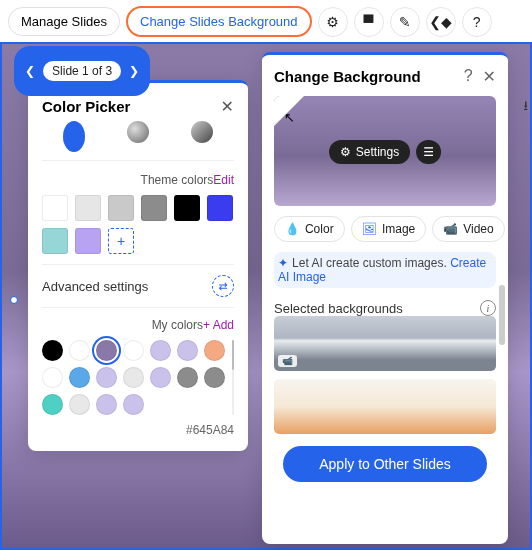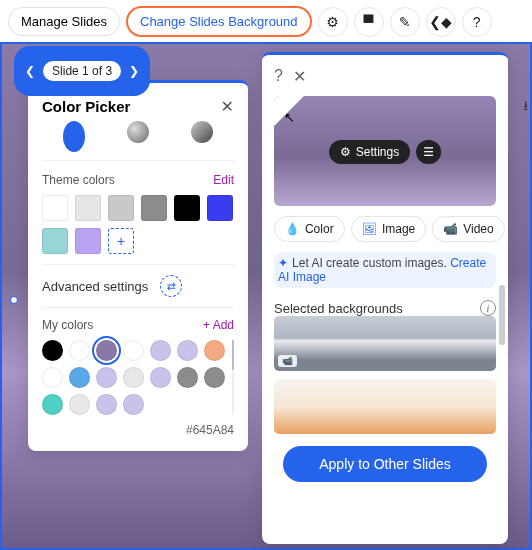--- a/index.html
+++ b/index.html
@@ -16,28 +16,28 @@
   .panel { position: absolute; background: #fff; border-radius: 8px; box-shadow: 0 4px 20px rgba(0,0,0,0.15); }
   .color-panel { top: 80px; left: 28px; width: 220px; padding: 14px; border-top: 3px solid #2563eb; }
   .panel-head { display: flex; justify-content: space-between; align-items: center; margin-bottom: 5px; }
   .panel-head h3 { font-size: 15px; font-weight: 600; }
   .close-x { cursor: pointer; font-size: 16px; color: #555; }
   .tabs { display: flex; justify-content: space-around; border-bottom: 1px solid #eee; margin-bottom: 12px; padding-bottom: 8px; }
   .tab-dot { width: 22px; height: 22px; border-radius: 50%; cursor: pointer; }
   .tab-dot.solid { background: #2563eb; border-bottom: 3px solid #2563eb; padding-bottom: 6px; box-sizing: content-box; }
   .tab-dot.grad1 { background: radial-gradient(circle at 35% 35%, #ddd, #666); }
   .tab-dot.grad2 { background: linear-gradient(135deg, #ccc, #444); }
-  .sect-head { display: flex; justify-content: space-between; font-size: 12px; color: #555; margin: 4px 0 8px; }
+  .sect-head { display: flex; justify-content: flex-end; font-size: 12px; color: #555; margin: 4px 0 8px; }
   .sect-head .link { color: #a21caf; cursor: pointer; }
   .swatch-grid { display: flex; flex-wrap: wrap; gap: 7px; margin-bottom: 10px; }
   .swatch { width: 26px; height: 26px; border-radius: 3px; cursor: pointer; border: 1px solid rgba(0,0,0,0.08); }
   .swatch.add { border: 1px dashed #2563eb; display:flex; align-items:center; justify-content:center; color:#2563eb; font-size:14px; }
   .swatch.round { border-radius: 50%; width: 21px; height: 21px; }
   .swatch.selected { outline: 2px solid #2563eb; outline-offset: 2px; }
-  .adv-row { display: flex; align-items: center; font-size: 13px; color: #333; border-top:1px solid #eee; border-bottom:1px solid #eee; padding:10px 0; margin-bottom:10px;gap:12px; }
+  .adv-row { display: flex; justify-content: space-between; align-items: center; font-size: 13px; color: #333; border-top:1px solid #eee; border-bottom:1px solid #eee; padding:10px 0; margin-bottom:10px;gap:12px; }
   .adv-row .adv-icon { width:22px; height:22px; border-radius:50%; border:1px dashed #2563eb; display:flex; align-items:center; justify-content:center; font-size:11px; color:#2563eb; cursor:pointer; }
   .mycolors { display:flex; flex-wrap:wrap; gap:6px; }
   .mycolors-wrap { display:flex; }
   .mini-scroll { width:5px; background:#eee; border-radius:3px; margin-left:6px; position:relative; }
   .mini-scroll .thumb { position:absolute; top:0; left:0; right:0; height:30px; background:#bbb; border-radius:3px; }
   .hexval { text-align:right; font-size:12px; color:#666; margin-top:8px; }
 
   .bg-panel { top: 52px; left: 262px; width: 246px; border-top: 3px solid #2563eb; padding: 12px; height: 492px; }
   .bg-head { display:flex; justify-content:space-between; align-items:center; margin-bottom:10px; }
   .bg-head h3 { font-size:15px; font-weight:600; }
@@ -147,20 +147,21 @@
       </div>
     <div class="mini-scroll">
         <div class="thumb"></div>
       </div>
   </div>
   <div class="hexval">#645A84</div>
 </div>
 
 <div class="panel bg-panel">
   <div class="bg-head">
+    <h3>Change Background</h3>
     <div class="right">
       <span>?</span>
       <span>✕</span>
     </div>
   </div>
   <div class="corner-peel">
     <span class="cursor-ico">↖</span>
     <div class="settings-chip">
       <div class="chip-dark">
         <span>⚙</span>

